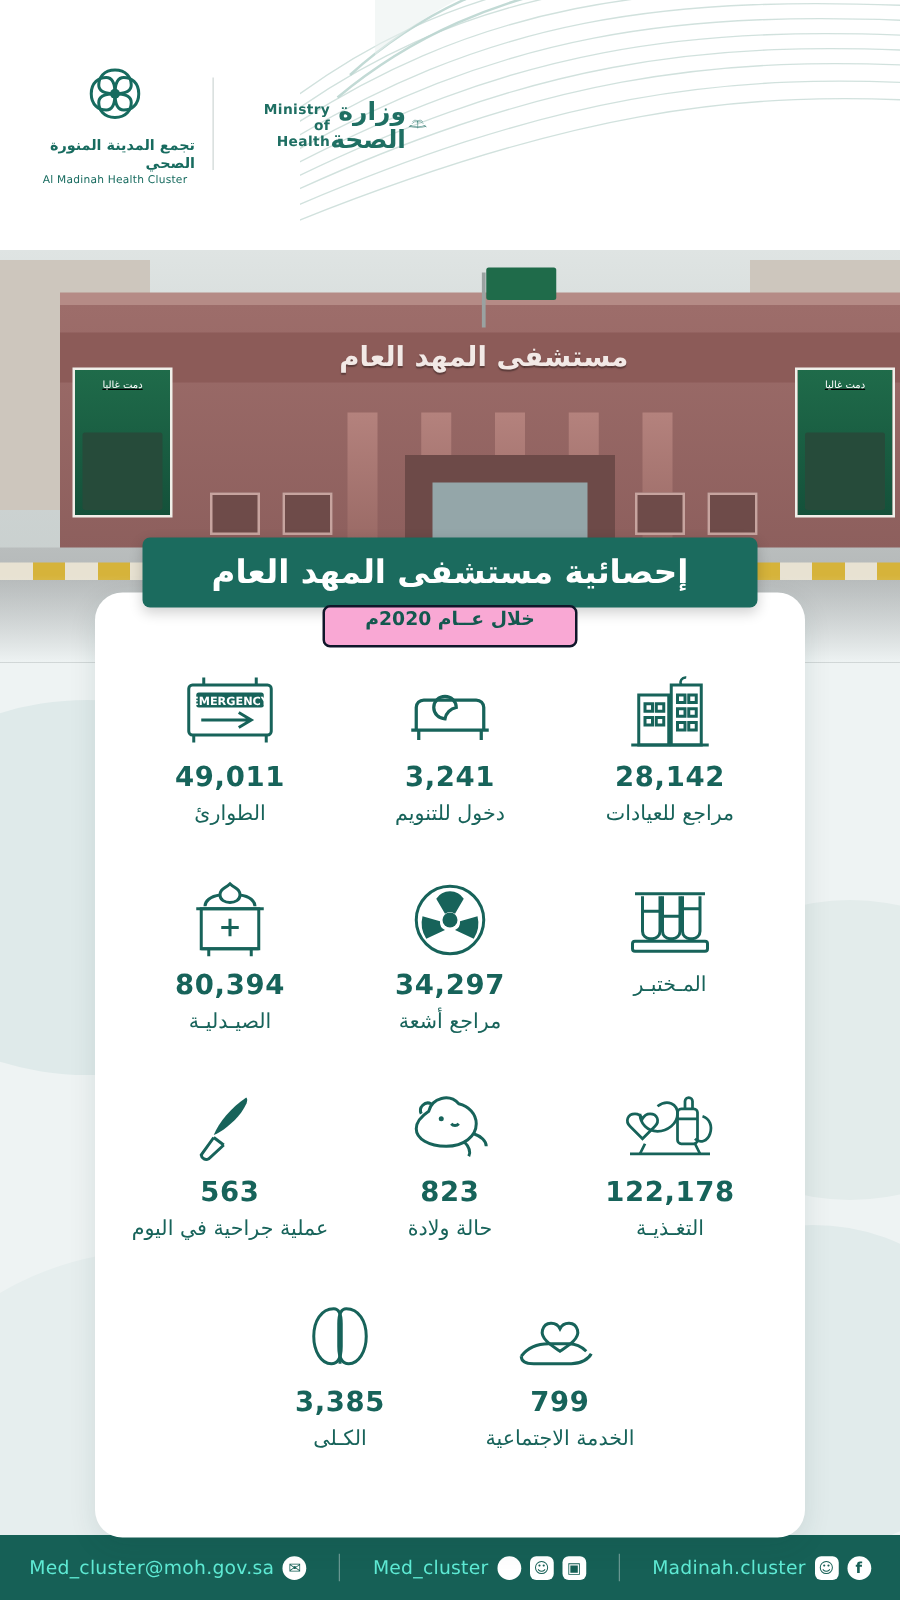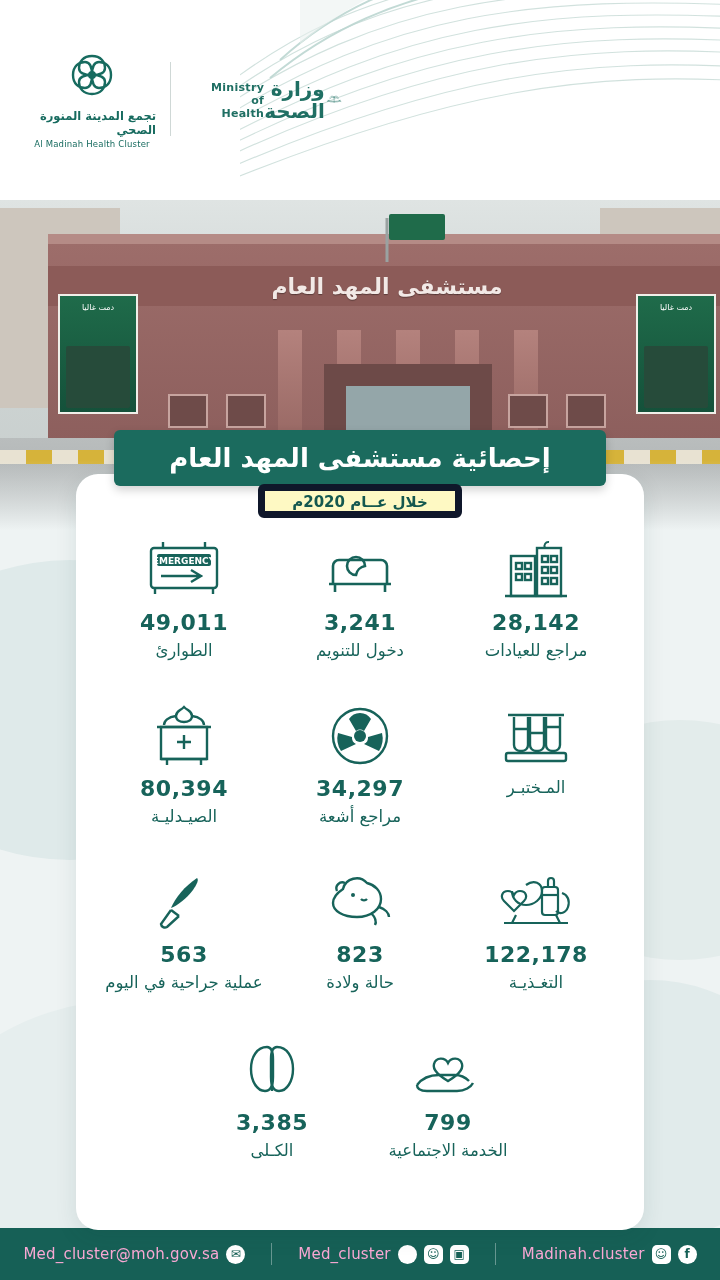--- a/index.html
+++ b/index.html
@@ -80,20 +80,21 @@
     width:3px; height:44px; background:#9aa2a1;
   }
   .flag {
     position:absolute; left:50%; top:-30px; margin-left:2px;
     width:56px; height:26px; background:#1f6b4a; border-radius:2px;
   }
   .banner {
     position:absolute; width:80px; height:120px; top:50px;
     background:linear-gradient(#1f6b4a,#14513a);
     border:2px solid #f0efe9;
+    text-decoration:underline;
   }
   .banner.l { left:10px; }
   .banner.r { right:10px; }
   .banner-txt { color:#fff; font-size:8px; text-align:center; padding-top:6px; line-height:1.5; }
   .portrait {
     position:absolute; bottom:4px; left:6px; right:6px; height:62px;
     background:#264b3a; border-radius:2px;
   }
   .columns { position:absolute; left:230px; top:86px; width:260px; height:150px; display:flex; justify-content:space-between; }
   .col { width:24px; height:150px; background:linear-gradient(#b4827d,#8e5f5b); }
@@ -135,24 +136,24 @@
     position:absolute; top:474px; left:76px;
     width:568px; height:756px;
     background:#ffffff;
     border-radius:22px;
     box-shadow:0 6px 22px rgba(20,60,55,.10);
     z-index: 5;
   }
   .subtitle-pill {
     position:absolute; top:484px; left:258px;
     width:204px; height:34px;
-    background:#fef9c3;
-    border:7px solid #0f172a;
+    background:#f9a8d4;
+    border:2px solid #0f172a;
     border-radius:6px;
-    display:flex; align-items:flex-end; justify-content:center;
+    display:flex; align-items:flex-start; justify-content:center;
     z-index: 7;
   }
   .subtitle-pill span { color:#14584f; font-size:15px; font-weight:bold; }
 
   
   .grid {
     position:absolute; top:534px; left:96px;
     width:528px;
     display:flex; flex-wrap:wrap;
     z-index: 8;
@@ -176,21 +177,21 @@
   }
 
   
   .footer {
     position:absolute; bottom:0; left:0; width:720px; height:52px;
     background:#166056;
     display:flex; align-items:center; justify-content:center; gap:26px;
     color:#ffffff;
   }
   .fgroup { display:flex; align-items:center; gap:7px; }
-  .fgroup .handle { font-size:15px; color:#f9a8d4; letter-spacing:.2px; }
+  .fgroup .handle { font-size:15px; color:#5eead4; letter-spacing:.2px; }
   .sicon {
     width:19px; height:19px; border-radius:50%;
     background:#ffffff; color:#166056;
     display:flex; align-items:center; justify-content:center;
     font-size:12px; font-weight:bold;
   }
   .sicon.sq { border-radius:5px; }
   .sep { width:1px; height:22px; background:rgba(255,255,255,.35); }
 </style>
 </head>

